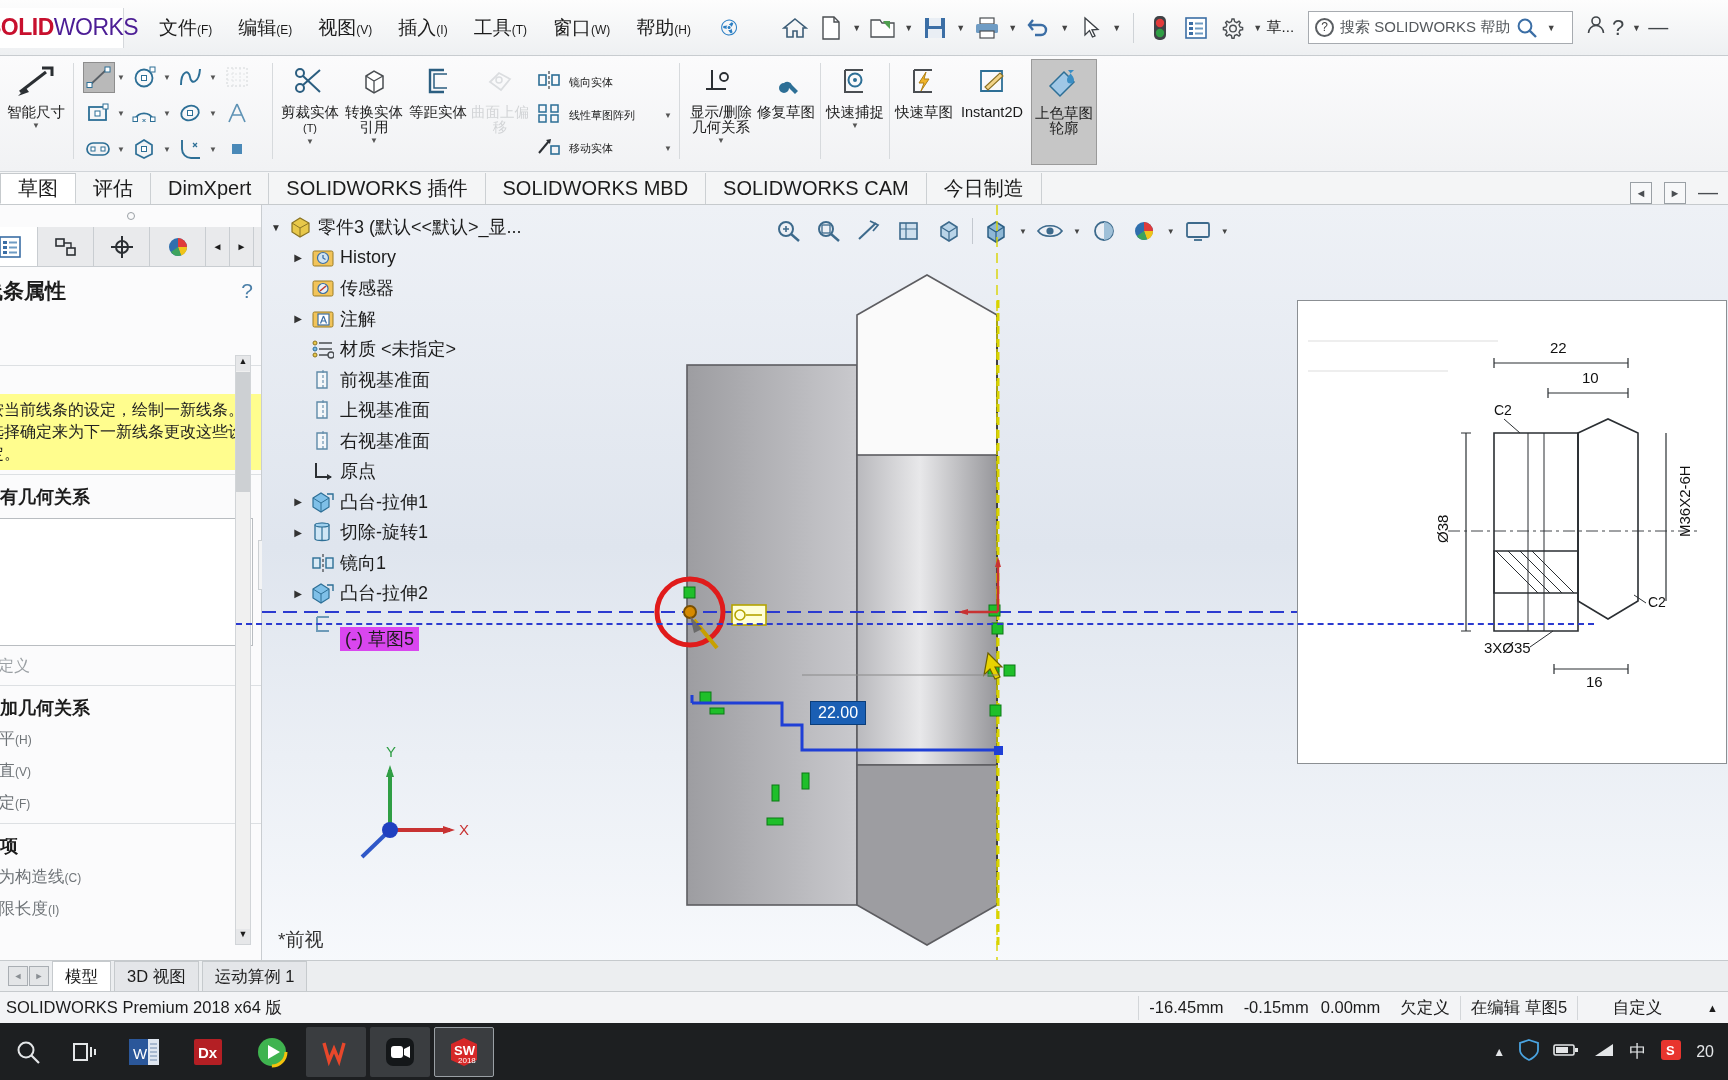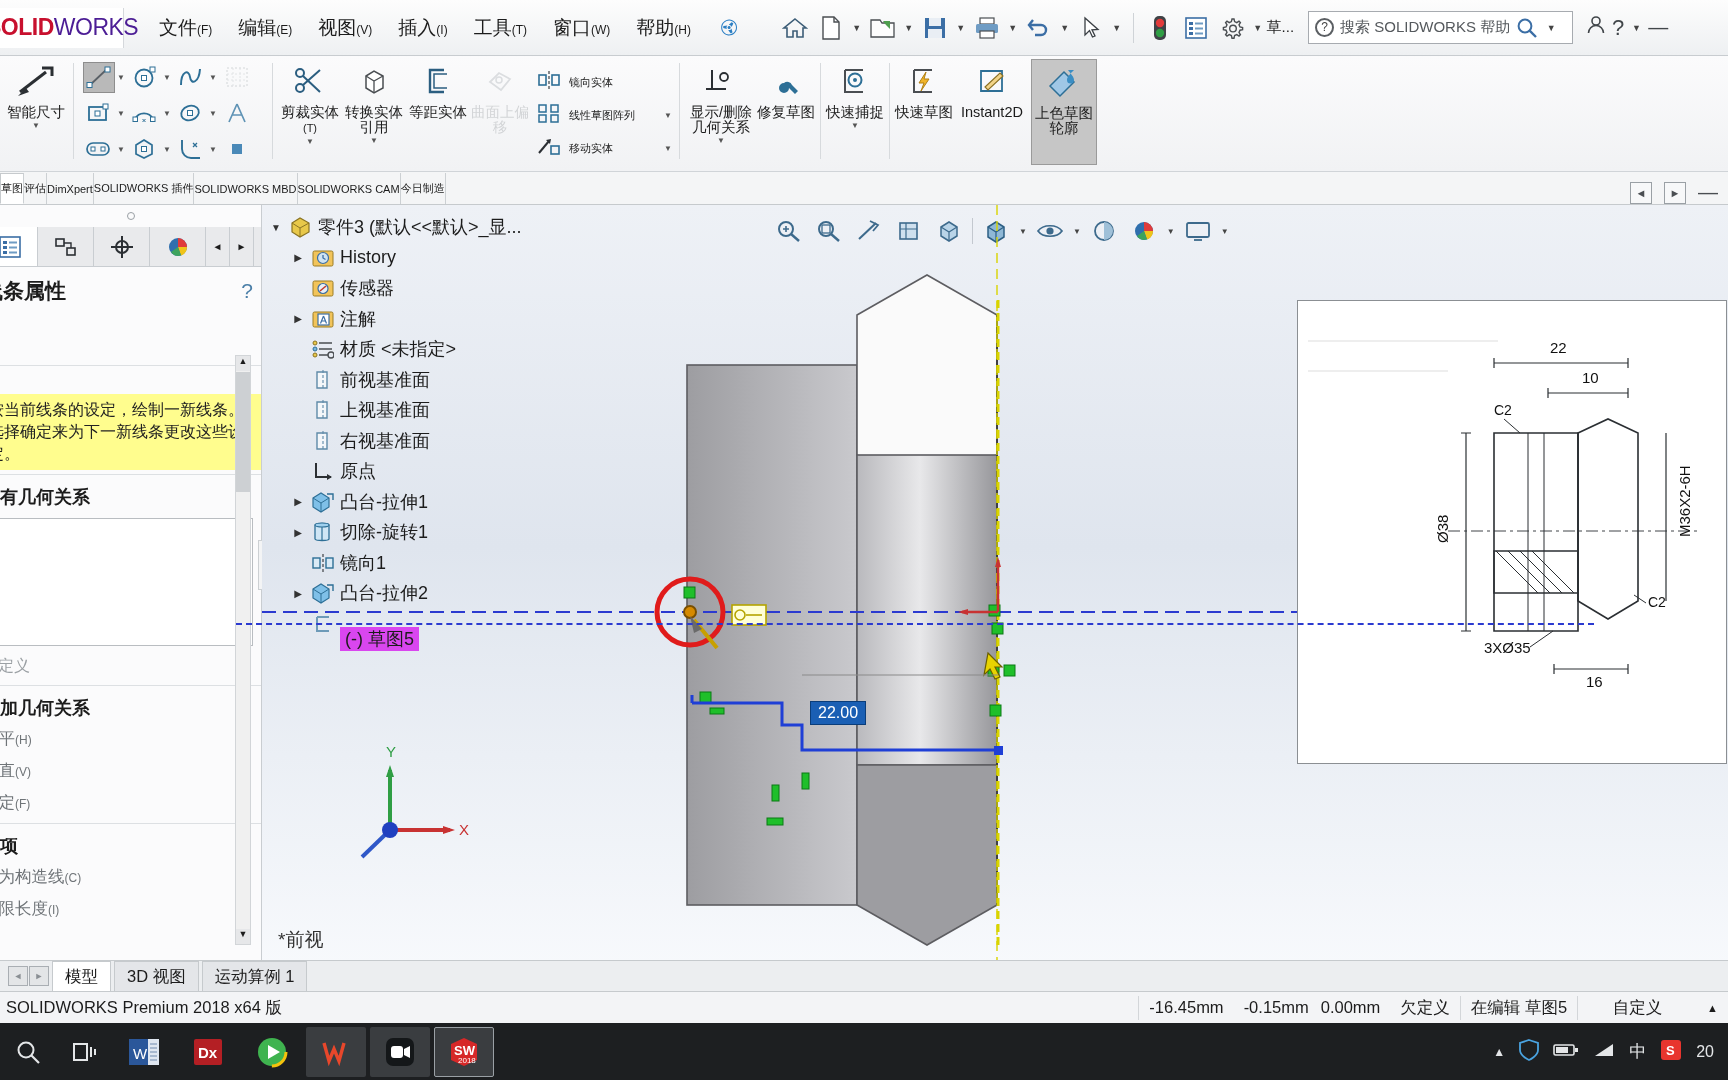--- a/index.html
+++ b/index.html
@@ -62,21 +62,21 @@
   .listgrp { display:flex; flex-direction:column; justify-content:center;
      height:108px; padding:4px 2px 0 6px; }
   .lrow { display:flex; align-items:center; height:33px; gap:7px;}
   .lrow .li { width:26px; text-align:center; font-size:17px; color:#2d6f96;}
   .lrow .ltx { font-size:11px; }
   .lrow .lcar { font-size:8px; color:#555; margin-left:auto; padding-left:22px;}
 
   
   .tabrow { position:absolute; left:0; top:172px; width:1728px; height:33px;
      background:#f4f5f6; border-bottom:1px solid #c6cacd; display:flex; align-items:flex-end;}
-  .tab { height:31px; padding:0 0; display:flex; align-items:center; font-size:11px;
+  .tab { height:31px; padding:0 17px; display:flex; align-items:center; font-size:20px;
      border-right:1px solid #ccd0d3; cursor:default;}
   .tab.active { background:#fff; border-top:1px solid #c6cacd; border-left:1px solid #c6cacd;
      border-bottom:1px solid #fff; font-weight:normal; }
   .tabspacer{flex:1;}
   .tabright { display:flex; align-items:center; gap:12px; padding-right:10px; color:#4a4e52;}
   .sqbtn { width:22px;height:22px;border:1px solid #9aa0a5;background:#f7f8f9;
      font-size:11px; display:flex;align-items:center;justify-content:center;}
 
   
   .leftpanel { position:absolute; left:0; top:205px; width:262px; height:760px;

